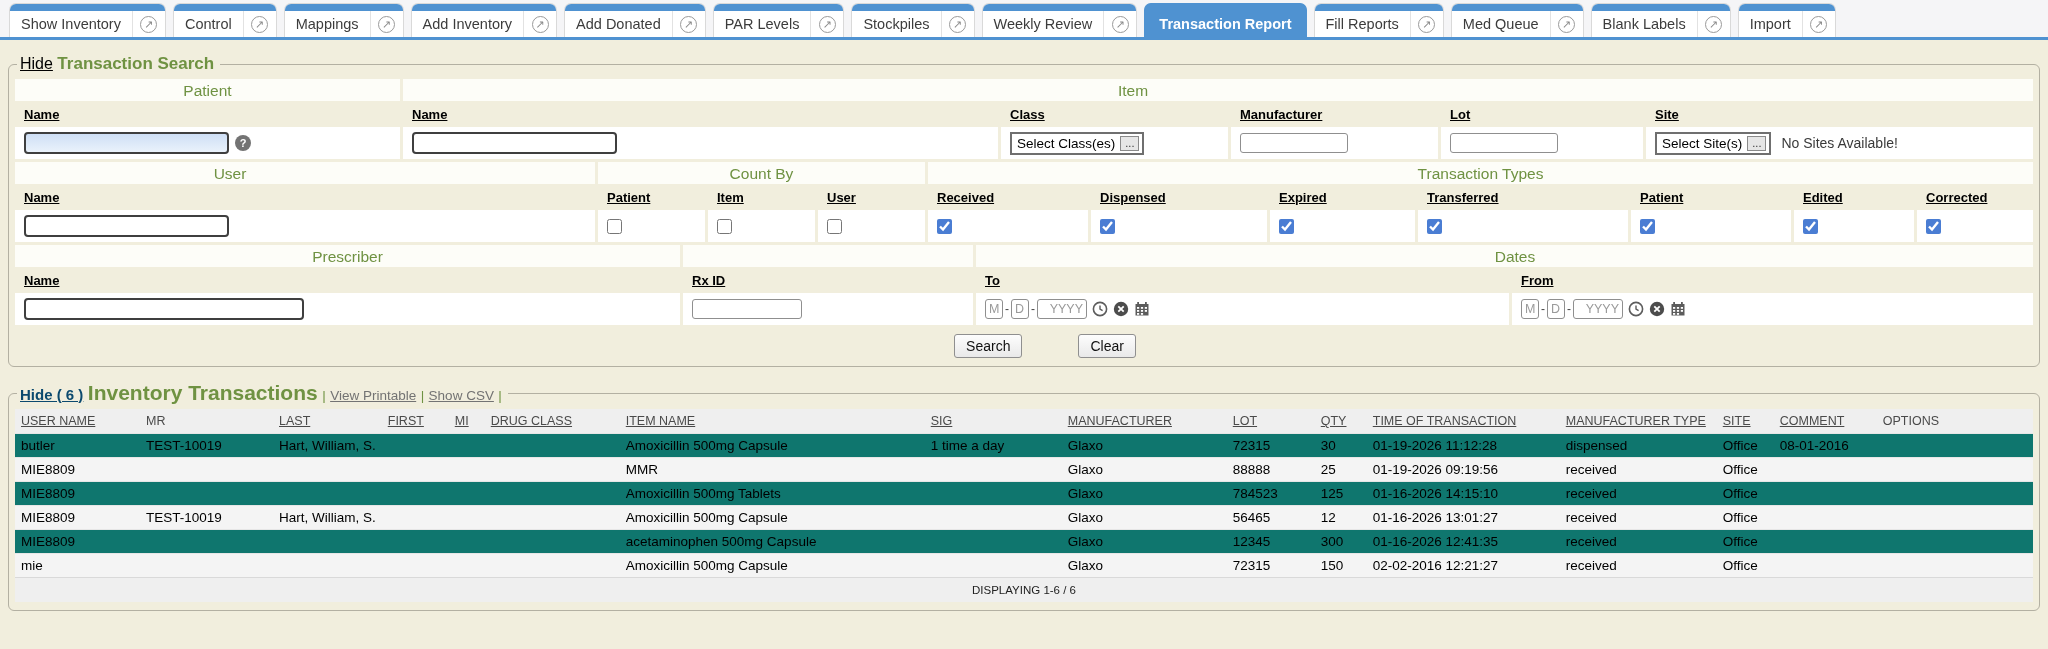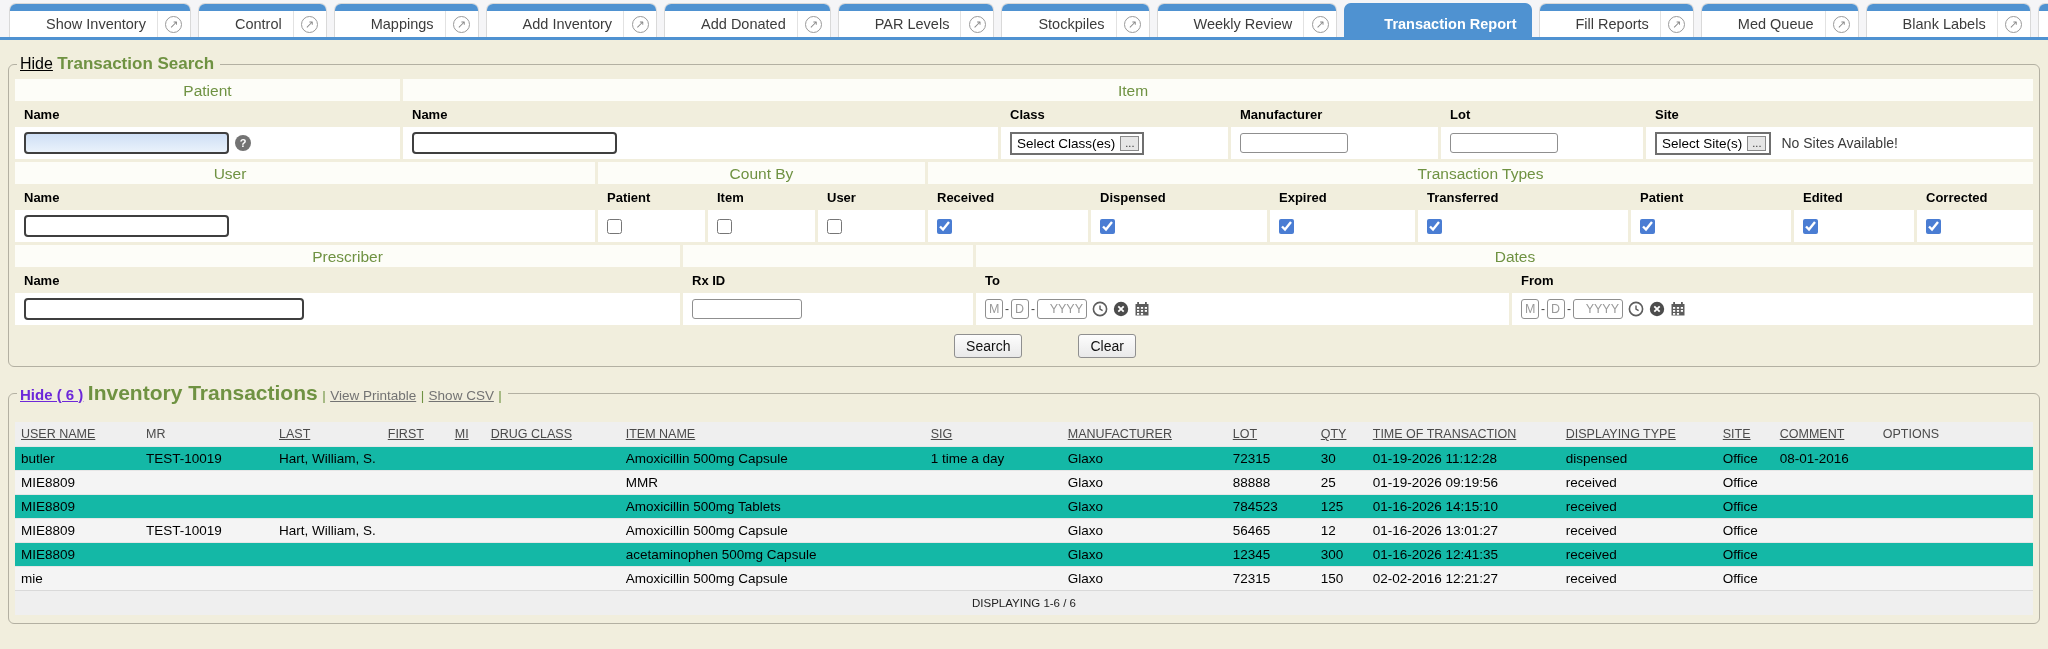--- a/index.html
+++ b/index.html
@@ -15,21 +15,21 @@
     background:#f5f5f7;
     border-bottom:3px solid #4f92d1;
     display:flex; align-items:flex-end; gap:7px;
     padding:3px 0 0 9px; height:40px; width:2048px;
   }
   .tab {
     position:relative; background:#fff;
     border:1px solid #d9d9d9; border-bottom:none;
     border-radius:7px 7px 0 0;
     display:flex; align-items:center; height:34px;
-    padding-top:7px; overflow:hidden; cursor:pointer; flex:0 0 auto;padding-left:25px;
+    padding-top:7px; overflow:hidden; cursor:pointer; flex:0 0 auto;
   }
   .tab .cap { position:absolute; top:0; left:0; right:0; height:7px; background:#4f92d1; }
   .tab-label { padding:0 11px; font-size:14.5px; color:#3c3c3c; white-space:nowrap; }
   .tab-sep { width:1px; align-self:stretch; background:#e2e2e2; }
   .tab-icon {
     width:32px; display:flex; align-items:center; justify-content:center;
   }
   .tab-icon .ring {
     width:17px; height:17px; border:1px solid #9a9a9a; border-radius:50%;
     display:flex; align-items:center; justify-content:center;
@@ -38,36 +38,36 @@
   .tab.active { background:#4f92d1; border-color:#4f92d1; }
   .tab.active .tab-label { color:#fff; font-weight:bold; padding:0 14px; }
   
   fieldset {
     margin:14px 8px 0 8px; padding:2px 6px 8px 6px;
     border:1px solid #b3b0a2; border-radius:6px;
   }
   legend { padding:0 6px 0 3px; margin-left:2px; }
   .legend-hide { color:#000; text-decoration:underline; font-size:16px; cursor:pointer; }
   .legend-title { color:#6f9242; font-weight:bold; font-size:17px; }
-  .legend-hide.green { color:#6d28d9; font-weight:bold; font-size:15px; }
+  .legend-hide.green { color:#0c4a6e; font-weight:bold; font-size:15px; }
   .legend-big { color:#6f9242; font-weight:bold; font-size:21px; }
   .legend-link { color:#737373; text-decoration:underline; font-size:13.5px; cursor:pointer; }
   .legend-pipe { color:#6f9242; font-size:13.5px; }
   
   .gridrow { display:grid; gap:3px; margin-top:3px; }
   .sec-a { grid-template-columns:385px 595px 227px 207px 202px 1fr; }
   .sec-b { grid-template-columns:580px 107px 107px 107px 160px 176px 145px 210px 160px 120px 1fr; }
   .sec-c { grid-template-columns:665px 290px 533px 1fr; }
   .band {
     background:#fdfdf8; color:#6f9242; font-size:15.5px;
     text-align:center; padding:3px 0 2px 0; height:22px;
   }
   .lbl {
     background:#f1eedd; font-size:13px; font-weight:bold;
-    padding:3px 0 2px 9px; height:20px; white-space:nowrap;
+    padding:3px 0 2px 9px; height:20px; white-space:nowrap;text-decoration:underline;
   }
   .inp {
     background:#fff; height:32px; display:flex; align-items:center;
     padding-left:9px; gap:6px;
   }
   .big-input {
     width:205px; height:22px; border:2px solid #3f3f3f; border-radius:4px;
     background:#fff; outline:none; padding:0 4px; font-size:13px;
   }
   .big-input.focus-blue { background:linear-gradient(#cfdff5,#eaf2fb); }
@@ -106,21 +106,21 @@
   
   .btn-row { display:flex; justify-content:center; gap:14px; margin-top:9px; }
   .btn {
     font-size:14px; color:#111; padding:3px 11px;
     border:1px solid #8f8f8f; border-radius:3px;
     background:linear-gradient(#fdfdfd,#e9e9e9); cursor:pointer;
     font-family:"Liberation Sans", sans-serif;
     margin-left:42px;
   }
   
-  .txn-table { width:100%; border-collapse:collapse; background:#14b8a6; margin-top:15px; }
+  .txn-table { width:100%; border-collapse:collapse; background:#0f766e; margin-top:2px; }
   .txn-table th {
     background:#efefef; color:#4a4a4a; font-size:12.5px; font-weight:normal;
     text-align:left; padding:5px 6px; white-space:nowrap;
   }
   .txn-table th .sort-link { text-decoration:underline; cursor:pointer; }
   .txn-table td {
     font-size:13.5px; color:#000; padding:4px 6px; white-space:nowrap;
     border-top:1px solid #e6e6e6;
   }
   .txn-table tr.alt td { background:#f4f4f4; }
@@ -475,21 +475,21 @@
           <th><span class="sort-link">LAST</span></th>
           <th><span class="sort-link">FIRST</span></th>
           <th><span class="sort-link">MI</span></th>
           <th><span class="sort-link">DRUG CLASS</span></th>
           <th><span class="sort-link">ITEM NAME</span></th>
           <th><span class="sort-link">SIG</span></th>
           <th><span class="sort-link">MANUFACTURER</span></th>
           <th><span class="sort-link">LOT</span></th>
           <th><span class="sort-link">QTY</span></th>
           <th><span class="sort-link">TIME OF TRANSACTION</span></th>
-          <th><span class="sort-link">DISPLAYING TYPE</span></th>
+          <th><span class="sort-link">MANUFACTURER TYPE</span></th>
           <th><span class="sort-link">SITE</span></th>
           <th><span class="sort-link">COMMENT</span></th>
           <th><span class="">OPTIONS</span></th>
         </tr>
     </thead>
     <tbody>
         <tr class="">
           <td>butler</td>
           <td>TEST-10019</td>
           <td>Hart, William, S.</td>

